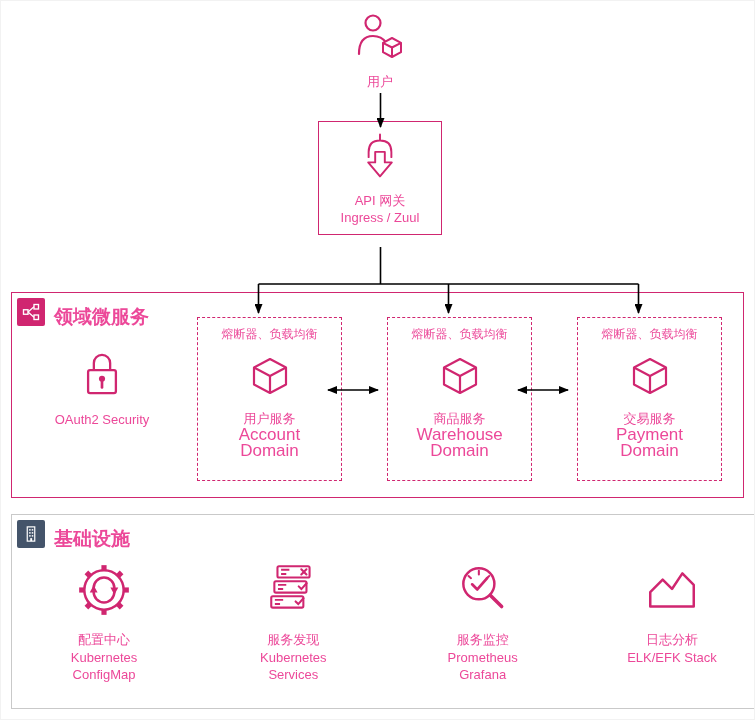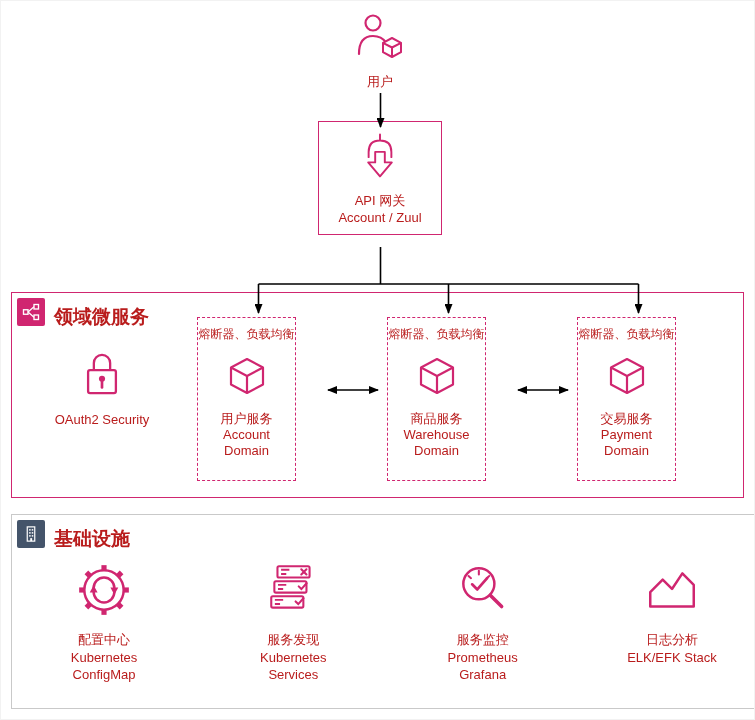--- a/index.html
+++ b/index.html
@@ -1,19 +1,19 @@
 <!DOCTYPE html>
 <html><head>
 <meta charset="utf-8">
 <style>
   * { margin:0; padding:0; box-sizing:border-box; }
   html,body { background:#ffffff; }
   .canvas {
     position:relative; width:755px; height:720px; background:#fff;
-    font-family:"Liberation Sans","DejaVu Sans",sans-serif; color:#b91c1c;
+    font-family:"Liberation Sans","DejaVu Sans",sans-serif; color:#ec4899;
     overflow:hidden; border:1px solid #f2f2f2;
   }
   .connectors { position:absolute; left:0; top:0; pointer-events:none; z-index:5; }
   .node { position:absolute; text-align:center; }
   .user-node { left:339px; top:10px; width:80px; }
   .user-node svg { display:block; margin:0 auto; }
   .node-label { font-size:13px; margin-top:8px; }
   .gateway-box {
     left:317px; top:120px; width:124px; height:114px;
     border:1px solid #d02670; background:#fff;
@@ -31,28 +31,28 @@
   }
   .domain-section .section-badge { background:#d02670; }
   .infra-section  .section-badge { background:#44546a; }
   .section-title { position:absolute; left:42px; top:11px; font-size:19px; font-weight:bold; }
 
   .security-node { position:absolute; left:20px; top:56px; width:140px; text-align:center; }
   .security-node svg { display:block; margin:0 auto 12px; }
   .sec-line { font-size:13px; line-height:17px; }
 
   .svc-box {
-    position:absolute; top:24px; width:99px; height:164px;
+    position:absolute; top:24px; width:145px; height:164px;
     border:1px dashed #d02670; text-align:center; padding-top:8px;
   }
   .svc-box.b1 { left:185px; } .svc-box.b2 { left:375px; } .svc-box.b3 { left:565px; }
   .svc-badge { font-size:12px; }
   .cube { width:48px; height:48px; margin:11px auto 8px; display:block; }
   .svc-name { font-size:13px; line-height:17px; }
-  .svc-domain { font-size:13px; line-height:16px; width:86px; margin:0 auto; }
+  .svc-domain { font-size:17px; line-height:16px; width:86px; margin:0 auto; }
 
   .infra-items { position:absolute; left:0; top:46px; width:100%; display:flex; justify-content:space-between; padding:0 12px; }
   .infra-item { width:160px; text-align:center; }
   .infra-item svg { display:block; margin:0 auto 12px; }
   .infra-line { font-size:13px; line-height:17.5px; }
 </style>
 </head>
 <body>
 
 <svg width="0" height="0" style="position:absolute" aria-hidden="true">
@@ -77,21 +77,21 @@
     </svg>
     <div class="node-label">用户</div>
   </div>
 
   <div class="node gateway-box">
     <svg width="56" height="56" viewBox="0 0 64 64">
       <path d="M32 5 L32 12 M32 12 C23 12 19 17 19 25 L19 31 M32 12 C41 12 45 17 45 25 L45 31" fill="none" stroke="#d02670" stroke-width="2.2" stroke-linecap="round"></path>
       <path d="M26.5 25 L26.5 37 L18.5 37 L32 53 L45.5 37 L37.5 37 L37.5 25 Z" fill="#fff" stroke="#d02670" stroke-width="2.2" stroke-linejoin="round"></path>
     </svg>
     <div class="gw-line">API 网关</div>
-    <div class="gw-line">Account / Zuul</div>
+    <div class="gw-line">Ingress / Zuul</div>
   </div>
 
   <div class="section domain-section">
     <div class="section-badge">
       <svg width="18" height="18" viewBox="0 0 24 24">
         <rect x="2" y="9" width="6" height="6" fill="none" stroke="#fff" stroke-width="1.8"></rect>
         <rect x="16" y="2" width="6" height="6" fill="none" stroke="#fff" stroke-width="1.8"></rect>
         <rect x="16" y="16" width="6" height="6" fill="none" stroke="#fff" stroke-width="1.8"></rect>
         <path d="M8 12 L16 5 M8 12 L16 19" stroke="#fff" stroke-width="1.6" fill="none"></path>
       </svg>

